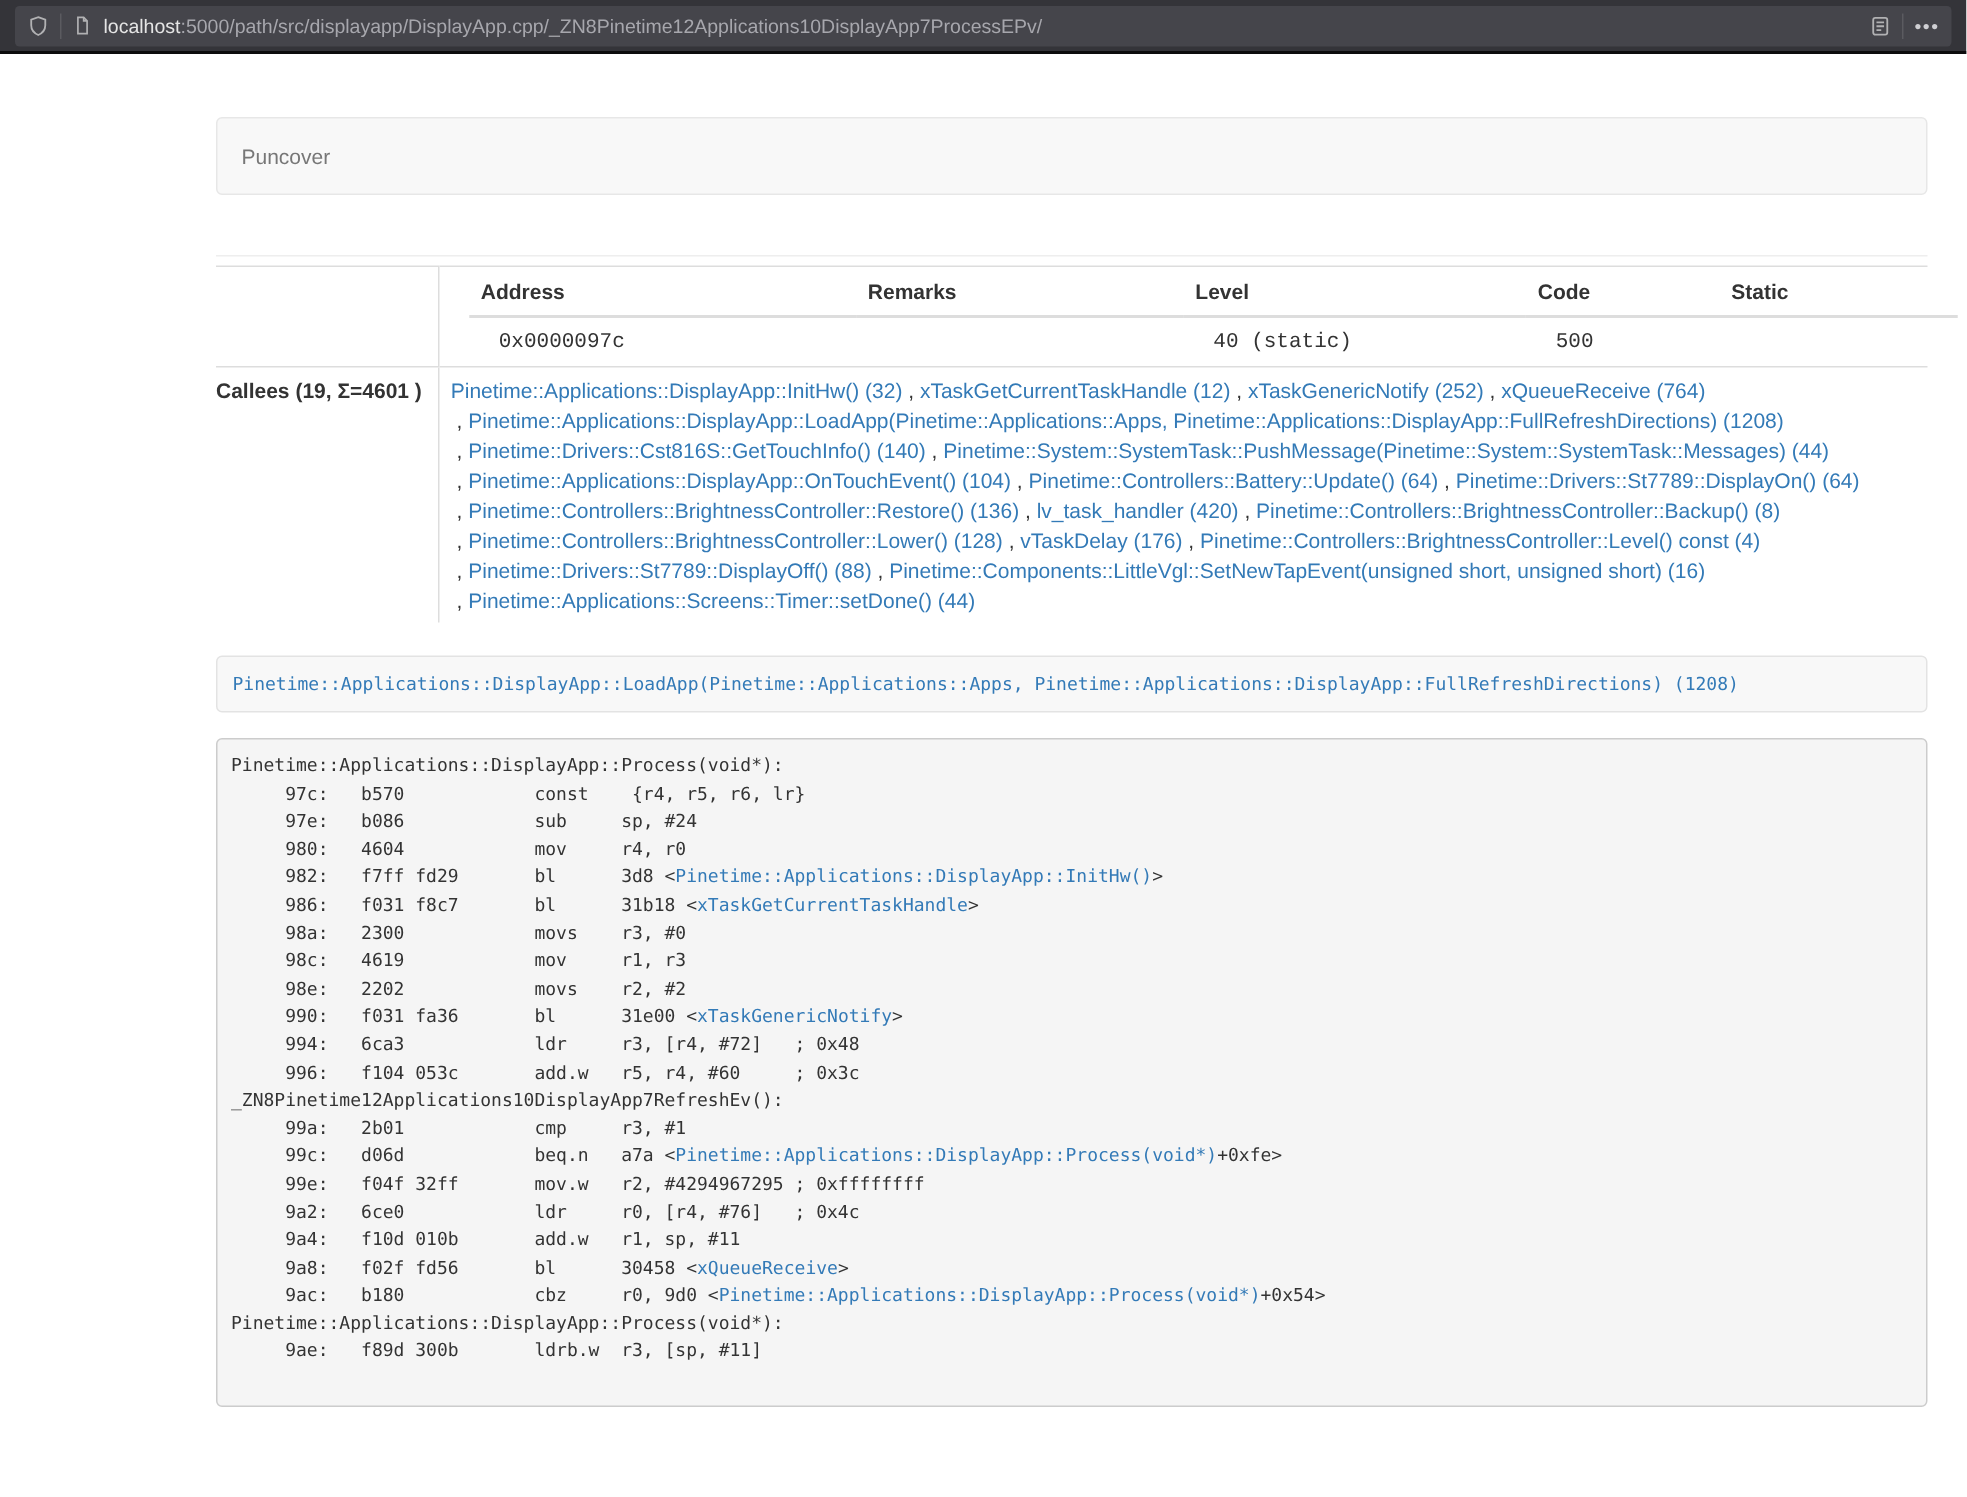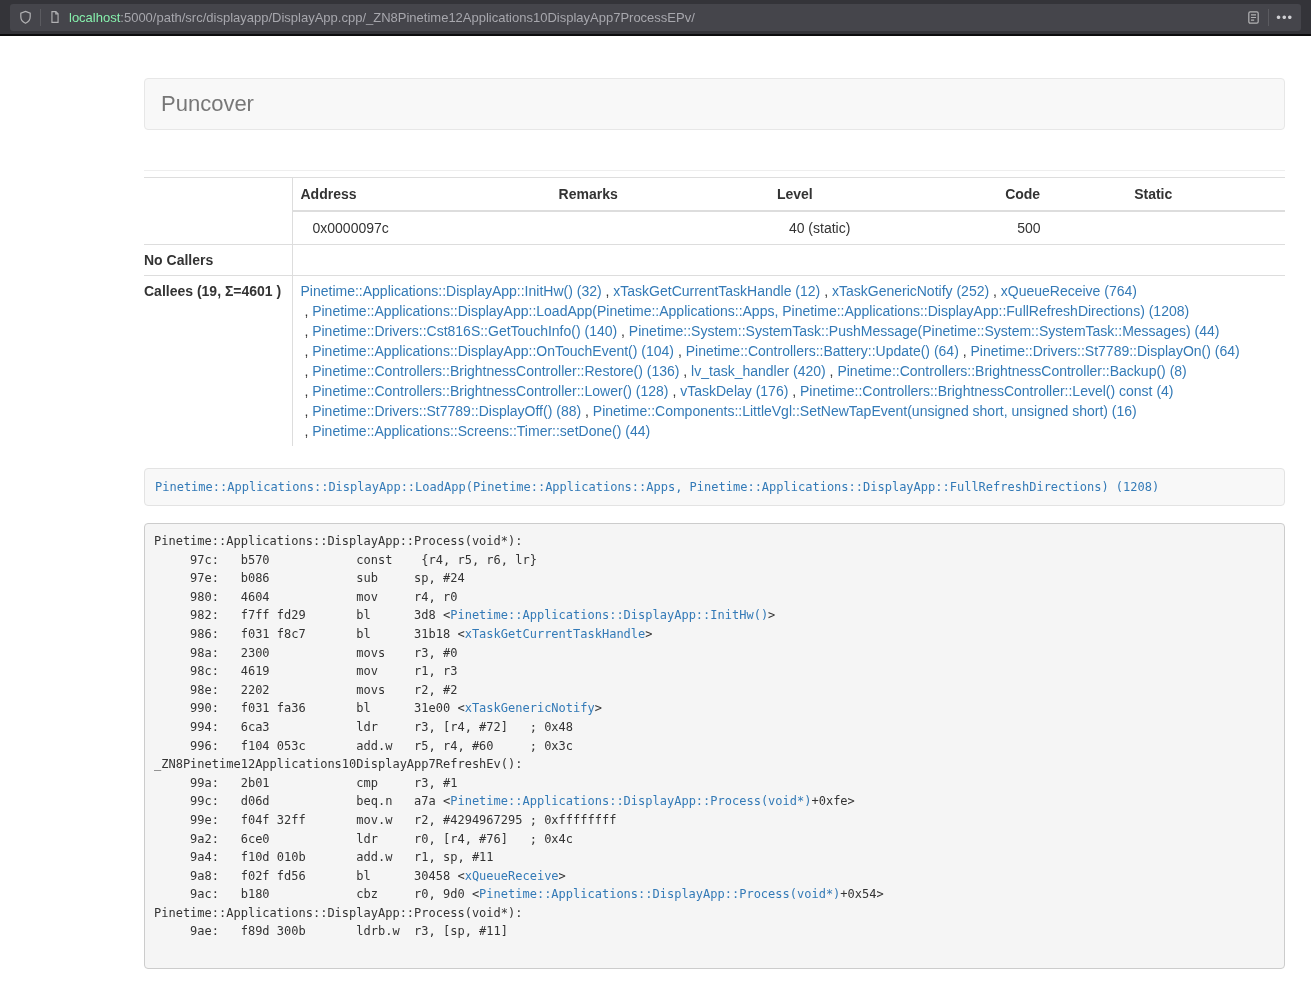--- a/index.html
+++ b/index.html
@@ -14,53 +14,53 @@
     height:36px; background:#343439; border-bottom:2px solid #0c0c0d;
     display:flex; align-items:center; padding:0 10px;
   }
   .urlbar {
     flex:1; height:27px; background:#45454b; border-radius:3px;
     display:flex; align-items:center; padding:0 8px; gap:7px;
   }
   .chrome .icon { display:inline-flex; align-items:center; color:#b1b1b3; }
   .chrome .divider { width:1px; height:17px; background:#5b5b60; }
   .urltext { flex:1; font-size:13px; white-space:nowrap; overflow:hidden; }
-  .urltext .host { color:#86efac;text-align:center; }
+  .urltext .host { color:#e5e5e5;text-align:center; }
   .urltext .path { color:#a7a7ad;margin-top:25px; }
   .meatball { color:#cfcfd3; font-size:13px; letter-spacing:1px; line-height:1; cursor:default; }
   
   .container { width:1141px; margin-left:144px; }
   .navbar {
     margin-top:42px; height:52px; background:#f8f8f8;
     border:1px solid #e7e7e7; border-radius:4px;
     display:flex; align-items:center;
   }
-  .brand { padding:0 16px; font-size:22px; color:#777; text-decoration:none; }
+  .brand { padding:0 16px; font-size:14px; color:#777; text-decoration:none; }
   hr.rule { border:none; border-top:1px solid #eee; margin:40px 0 0 0; }
   a { color:#337ab7; text-decoration:none; }
   .breadcrumb { margin-top:11px; line-height:20px; }
   .breadcrumb .sep { color:#777; white-space:pre; }
   .breadcrumb .suffix { color:#333; }
   
   table.ftable { width:100%; border-collapse:collapse; margin-top:6px; }
   table.ftable > tbody > tr > th {
     width:148px; text-align:left; vertical-align:top; font-weight:bold;
     padding:5px 8px 5px 0; border-top:1px solid #ddd; line-height:20px;
   }
   table.ftable > tbody > tr > td {
     border-top:1px solid #ddd; border-left:1px solid #ddd;
     padding:5px 8px; vertical-align:top; line-height:20px;
   }
   table.ftable > tbody > tr > td.nopad { padding:0; }
-  table.stats { width:100%; border-collapse:collapse; }
+  table.stats { width:100%; border-collapse:collapse;margin-left:20px; }
   table.stats th {
     text-align:left; font-weight:bold; padding:6px 8px;
     border-bottom:2px solid #ddd; line-height:20px;
   }
-  table.stats td { padding:6px 20px; line-height:20px; }
+  table.stats td { padding:6px 20px; line-height:20px;font-family:Liberation Mono, monospace; }
   .cube { display:inline-block; vertical-align:-2px; margin-right:6px; line-height:0; }
   .callees-cell .callee-sep { color:#333; white-space:pre; }
   
   .well {
     margin-top:22px; padding:9px 10px; background:#f8f8f8;
     border:1px solid #e3e3e3; border-radius:4px;
     font-family:"DejaVu Sans Mono", monospace; font-size:12px; line-height:18px;
     white-space:nowrap; overflow:hidden;
   }
   pre.code {
@@ -129,24 +129,20 @@
                 <td></td>
                 <td>40 (static)</td>
                 <td>500</td>
                 <td></td>
               </tr>
             </tbody>
           </table>
         </td>
       </tr>
       <tr>
-        <th>No Callers</th>
-        <td></td>
-      </tr>
-      <tr>
         <th>Callees (19, Σ=4601 )</th>
         <td class="callees-cell" id="callees-cell"><a href="#">Pinetime::Applications::DisplayApp::InitHw() (32)</a><span class="callee-sep"> , </span><a href="#">xTaskGetCurrentTaskHandle (12)</a><span class="callee-sep"> , </span><a href="#">xTaskGenericNotify (252)</a><span class="callee-sep"> , </span><a href="#">xQueueReceive (764)</a><span class="callee-sep"> , </span><a href="#">Pinetime::Applications::DisplayApp::LoadApp(Pinetime::Applications::Apps, Pinetime::Applications::DisplayApp::FullRefreshDirections) (1208)</a><span class="callee-sep"> , </span><a href="#">Pinetime::Drivers::Cst816S::GetTouchInfo() (140)</a><span class="callee-sep"> , </span><a href="#">Pinetime::System::SystemTask::PushMessage(Pinetime::System::SystemTask::Messages) (44)</a><span class="callee-sep"> , </span><a href="#">Pinetime::Applications::DisplayApp::OnTouchEvent() (104)</a><span class="callee-sep"> , </span><a href="#">Pinetime::Controllers::Battery::Update() (64)</a><span class="callee-sep"> , </span><a href="#">Pinetime::Drivers::St7789::DisplayOn() (64)</a><span class="callee-sep"> , </span><a href="#">Pinetime::Controllers::BrightnessController::Restore() (136)</a><span class="callee-sep"> , </span><a href="#">lv_task_handler (420)</a><span class="callee-sep"> , </span><a href="#">Pinetime::Controllers::BrightnessController::Backup() (8)</a><span class="callee-sep"> , </span><a href="#">Pinetime::Controllers::BrightnessController::Lower() (128)</a><span class="callee-sep"> , </span><a href="#">vTaskDelay (176)</a><span class="callee-sep"> , </span><a href="#">Pinetime::Controllers::BrightnessController::Level() const (4)</a><span class="callee-sep"> , </span><a href="#">Pinetime::Drivers::St7789::DisplayOff() (88)</a><span class="callee-sep"> , </span><a href="#">Pinetime::Components::LittleVgl::SetNewTapEvent(unsigned short, unsigned short) (16)</a><span class="callee-sep"> , </span><a href="#">Pinetime::Applications::Screens::Timer::setDone() (44)</a></td>
       </tr>
     </tbody>
   </table>
 
   <div class="well">
     <a href="#">Pinetime::Applications::DisplayApp::LoadApp(Pinetime::Applications::Apps, Pinetime::Applications::DisplayApp::FullRefreshDirections) (1208)</a>
   </div>
 

